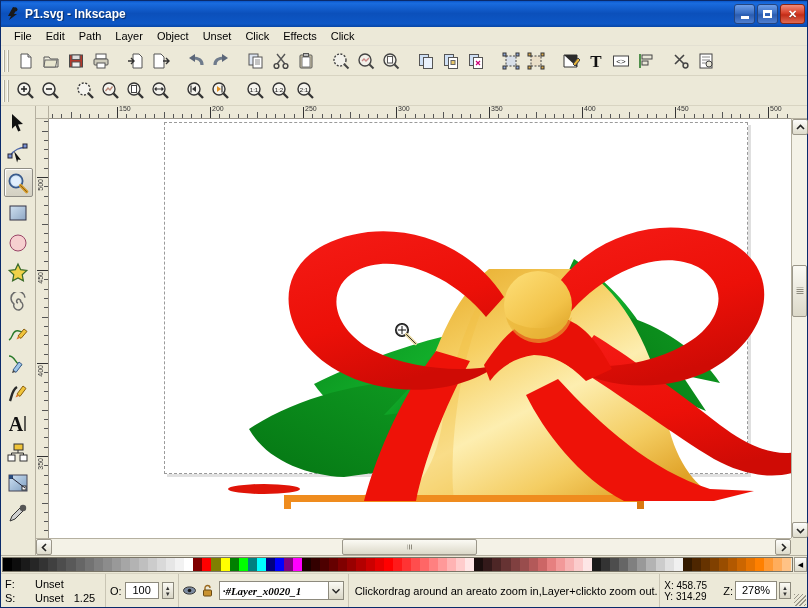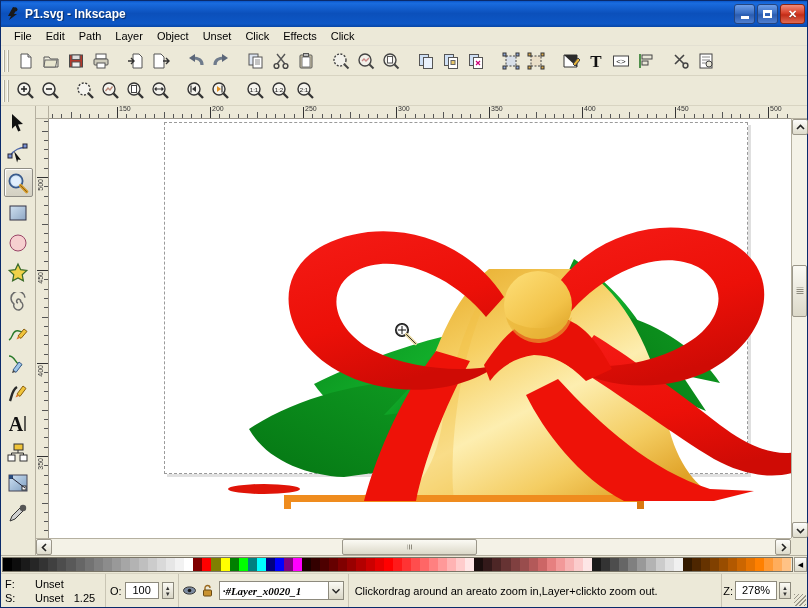--- a/index.html
+++ b/index.html
@@ -1137,20 +1137,24 @@
 
     <div class="statusmsg">
       <b>Click</b>
         <span> or </span>
         <b>drag around an area</b>
         <span> to zoom in, </span>
         <b>Layer+click</b>
         <span> to zoom out.</span>
     </div>
 
+    <div class="coords">
+      <div><span>X:</span> <span>458.75</span></div>
+      <div><span>Y:</span> <span>314.29</span></div>
+    </div>
 
     <div class="zoomblock">
       <span class="zlabel">Z:</span>
       <span class="zfield">278%</span>
       <span class="spinarrows">
           <span>▲</span>
           <span>▼</span>
         </span>
     </div>
 

